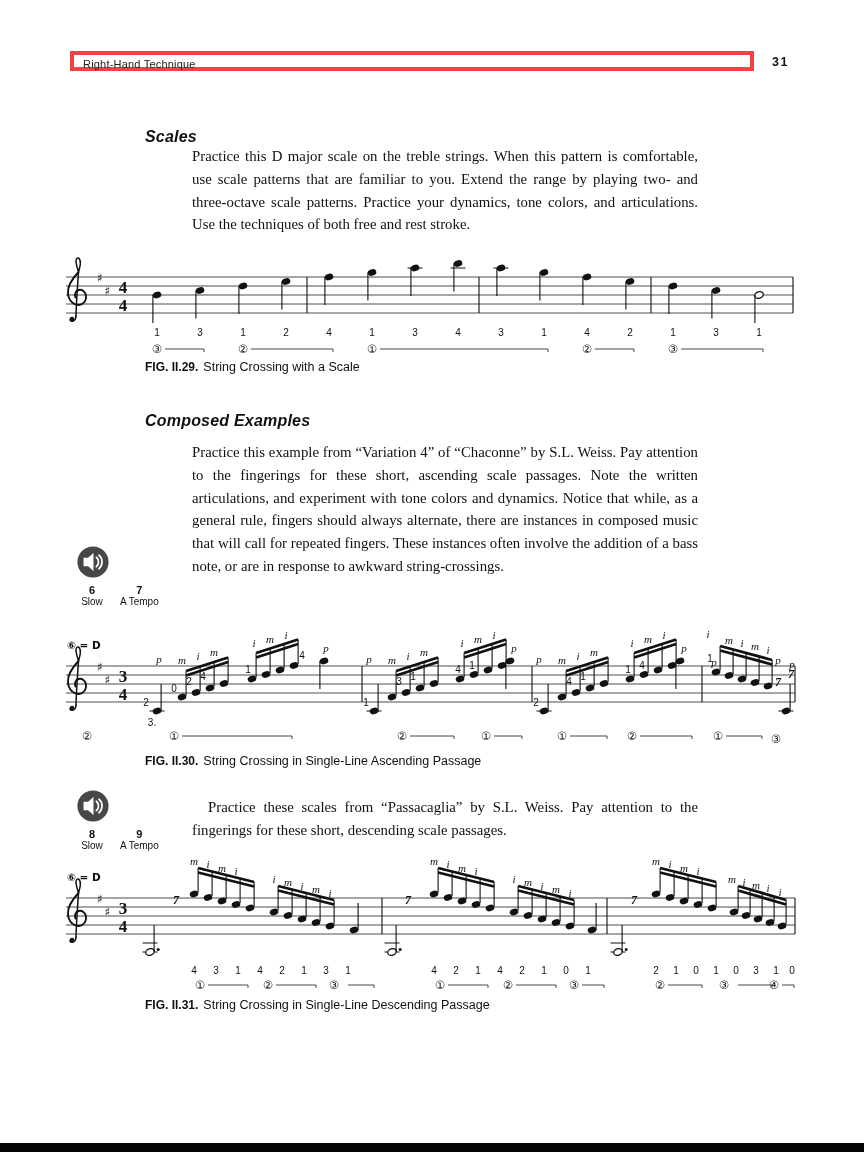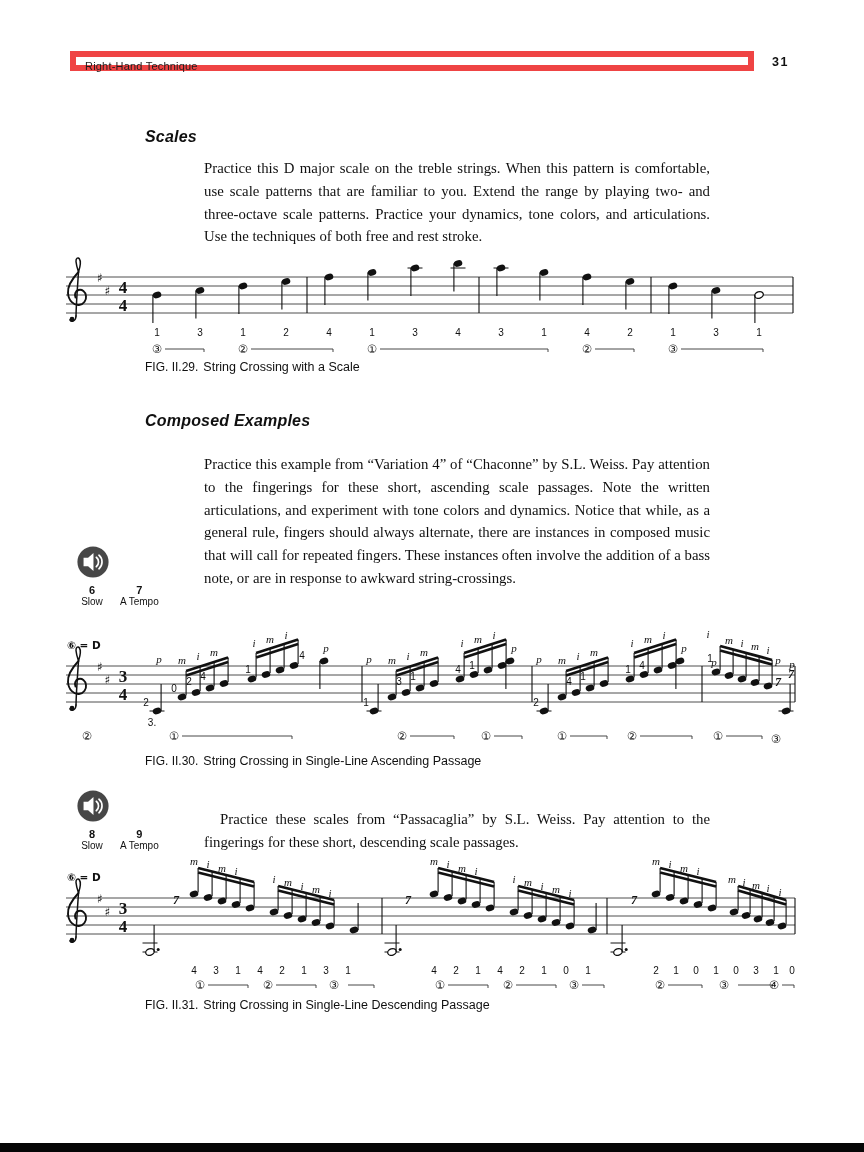--- a/index.html
+++ b/index.html
@@ -1,35 +1,35 @@
 <!DOCTYPE html>
 <html><head>
 <meta charset="utf-8">
 <style>
   body{margin:0;background:#ddd}
   .page{position:relative;width:864px;height:1152px;background:#fff;font-family:"Liberation Sans",sans-serif;color:#111;overflow:hidden;margin:0 auto}
-  .runhead-box{position:absolute;left:70px;top:51px;width:684px;height:20px;border:6px solid #ef4444;box-sizing:border-box}
+  .runhead-box{position:absolute;left:70px;top:51px;width:684px;height:20px;border:4px solid #ef4444;box-sizing:border-box}
   .runhead-box span{display:block;font-size:11px;line-height:18px;margin-left:9px;color:#1c1c1c;letter-spacing:.2px}
   .page-num{position:absolute;left:772px;top:55px;font-size:12.5px;font-weight:bold;letter-spacing:1.5px}
   .sec-heading{position:absolute;margin:0;font-style:italic;font-weight:bold;font-size:16px;color:#101010;letter-spacing:.2px}
   .h-scales{left:145px;top:128px}
   .h-composed{left:145px;top:412px}
-  .body-para{position:absolute;margin:12px;width:506px;left:192px;font-family:"Liberation Serif",serif;font-size:14.8px;line-height:22.8px;text-align:justify;color:#101010}
+  .body-para{position:absolute;margin:0;width:506px;left:192px;font-family:"Liberation Serif",serif;font-size:14.8px;line-height:22.8px;text-align:justify;color:#101010}
   .para1{top:145px}
   .para2{top:441px}
   .para3{top:796px;text-indent:16px}
   .notation{position:absolute}
   .fig29{left:62px;top:252px}
   .fig30{left:62px;top:616px}
   .fig31{left:62px;top:858px}
   .fig-caption{position:absolute;font-size:12.5px;color:#101010}
   .cap29{left:145px;top:360px}
   .cap30{left:145px;top:754px}
   .cap31{left:145px;top:998px}
-  .fig-label{font-weight:normal;margin-right:5px;font-size:12px}
+  .fig-label{font-weight:bold;margin-right:5px;font-size:12px}
   .audio{position:absolute;width:120px}
   .audio1{left:74px;top:545px}
   .audio2{left:74px;top:789px}
   .audio-icon{display:block;margin-left:2px}
   .tracks{display:flex;gap:10px;margin-top:5px}
   .track{display:flex;flex-direction:column;align-items:center;min-width:36px}
   .tnum{font-weight:bold;font-size:11px}
   .tlabel{font-weight:normal;font-size:10px;white-space:nowrap}
   .bottom-bar{position:absolute;left:0;top:1143px;width:864px;height:9px;background:#050505}
   

